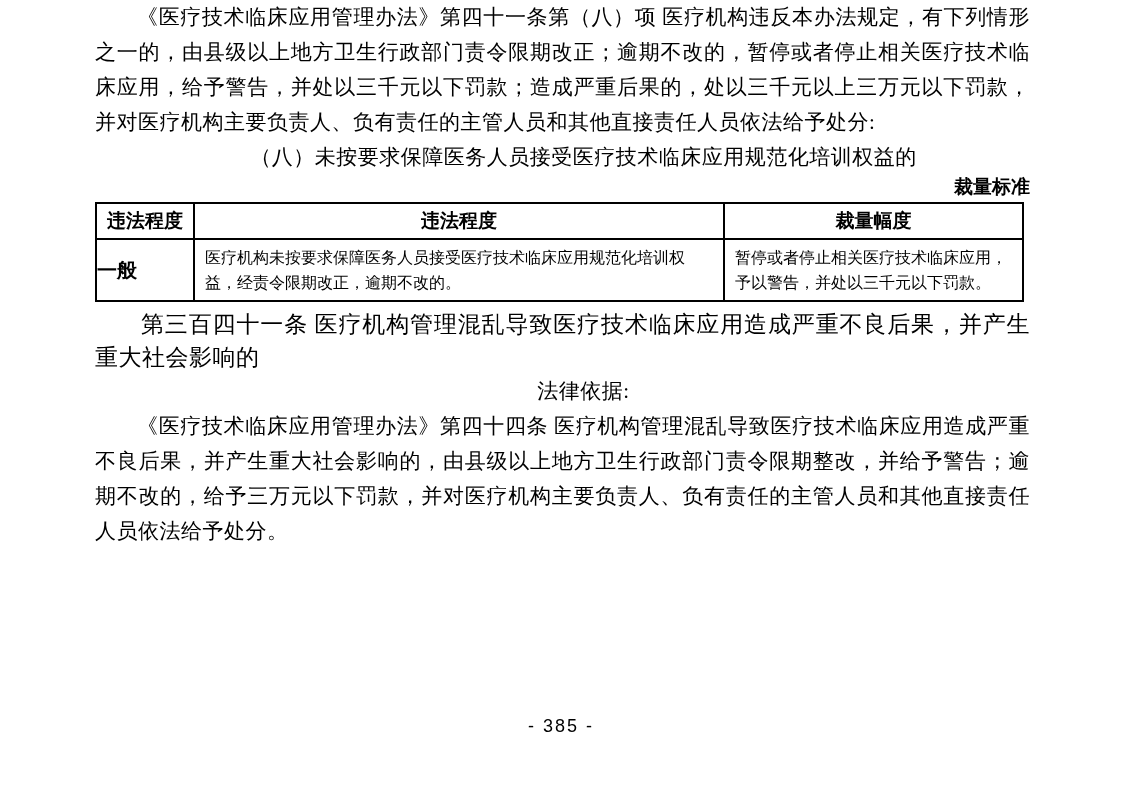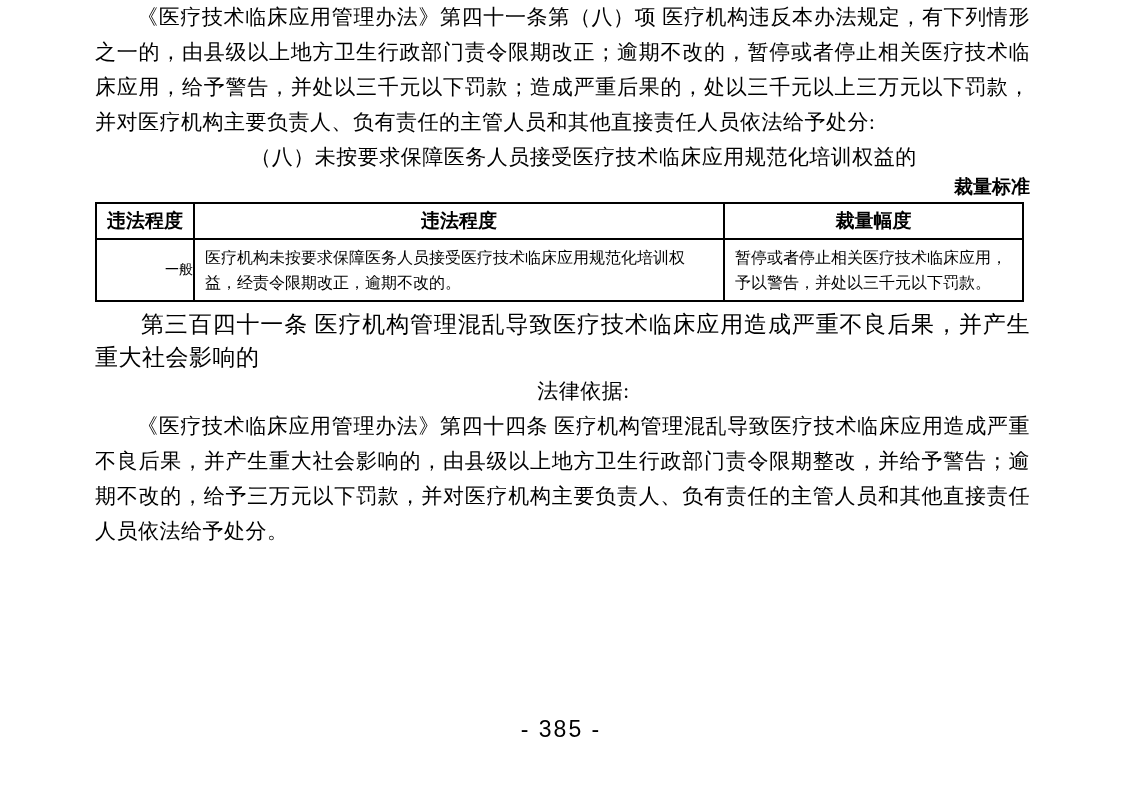--- a/index.html
+++ b/index.html
@@ -48,23 +48,23 @@
   table.discretion col.c2 { width: 530px; }
   table.discretion col.c3 { width: 299px; }
   table.discretion th {
     font-size: 19px;
     font-weight: bold;
     text-align: center;
     height: 36px;
     font-family: Liberation Sans, sans-serif;
   }
   table.discretion td.degree {
-    font-size: 14px;
-    font-weight: normal;
-    text-align: right;
+    font-size: 20px;
+    font-weight: bold;
+    text-align: left;
     height: 54px;
   }
   table.discretion td.cell {
     font-size: 16px;
     line-height: 25px;
     text-align: left;
     padding: 5px 10px;
     height: 54px;
   }
   .article-heading {
@@ -75,21 +75,21 @@
     text-indent: 2em;
     text-align: justify;
     letter-spacing: 0.5px;
   }
   .footer {
     position: absolute;
     top: 716px;
     left: 0;
     width: 1122px;
     text-align: center;
-    font-size: 23px;
+    font-size: 18px;
     font-family: "Liberation Sans", "DejaVu Sans", sans-serif;
     letter-spacing: 2px;
   }
 </style>
 </head>
 <body>
 
 <div class="page">
 
   <p class="body-text">《医疗技术临床应用管理办法》第四十一条第（八）项 医疗机构违反本办法规定，有下列情形之一的，由县级以上地方卫生行政部门责令限期改正；逾期不改的，暂停或者停止相关医疗技术临床应用，给予警告，并处以三千元以下罚款；造成严重后果的，处以三千元以上三万元以下罚款，并对医疗机构主要负责人、负有责任的主管人员和其他直接责任人员依法给予处分:</p>

